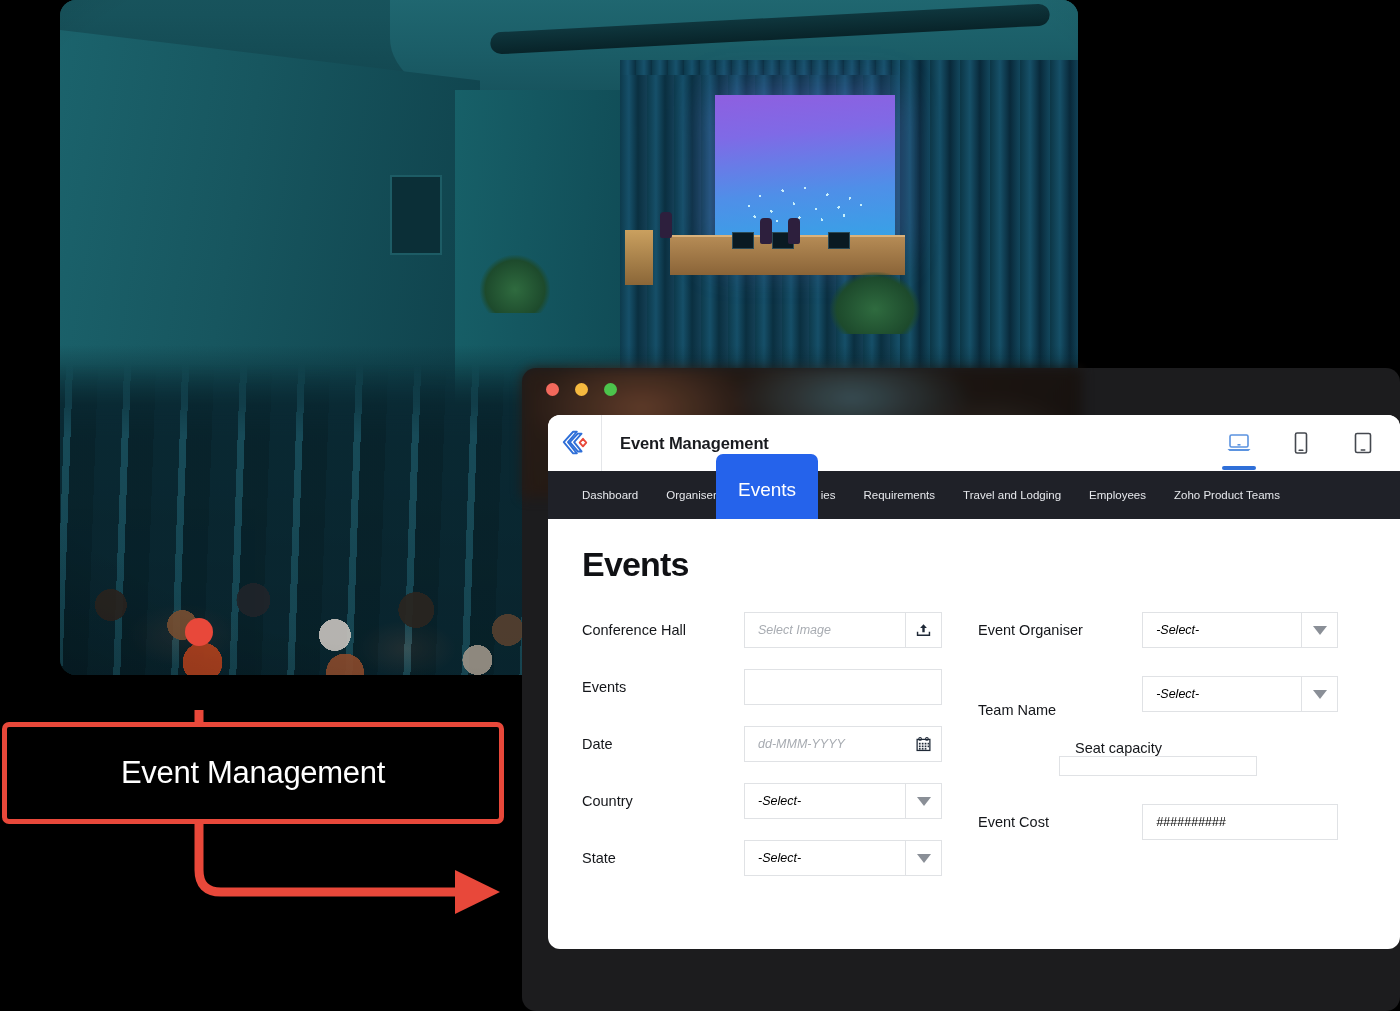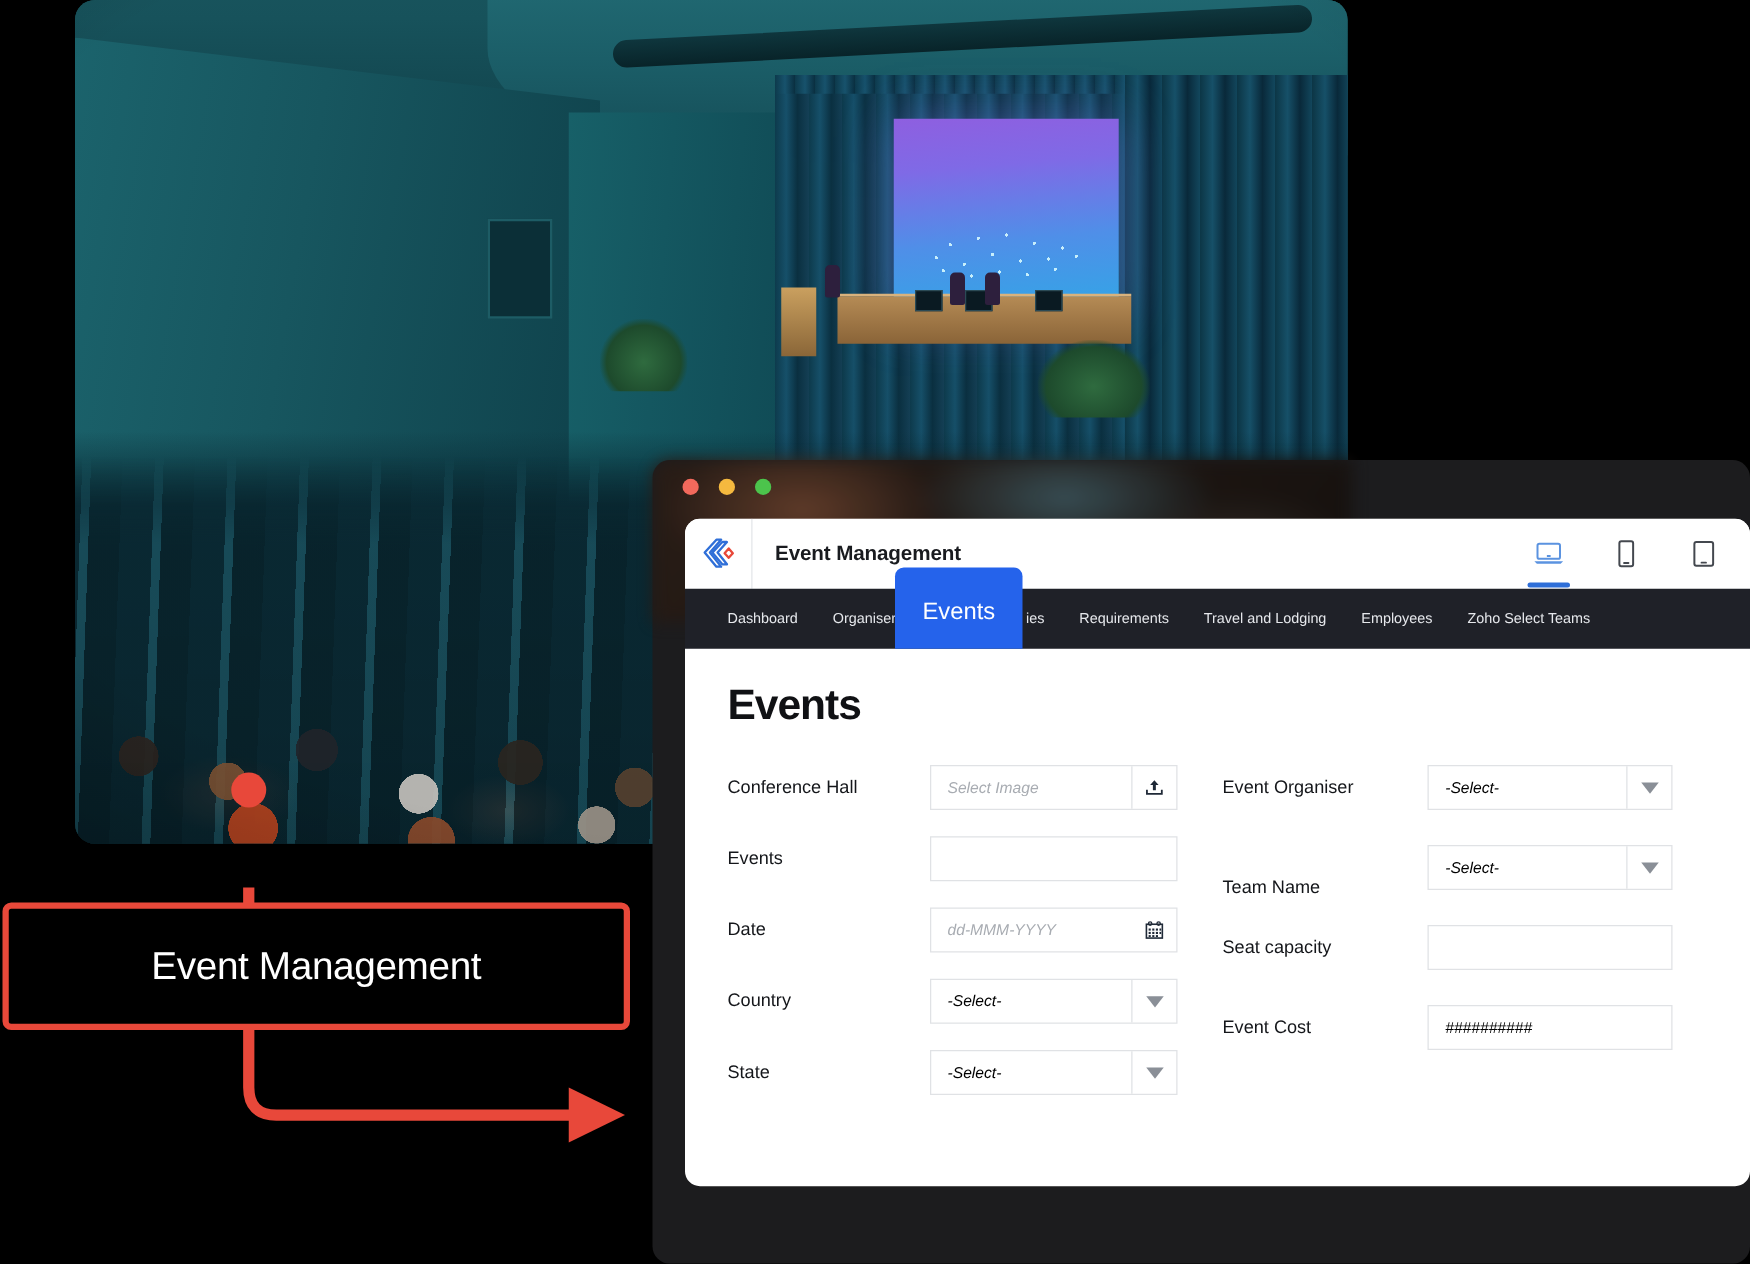--- a/index.html
+++ b/index.html
@@ -504,21 +504,21 @@
         </div>
       </div>
 
       <div class="app-nav">
         <span class="nav-item">Dashboard</span>
         <span class="nav-item">Organiser</span>
         <span class="nav-item hidden-tab" style="padding-left:90px;">ies</span>
         <span class="nav-item">Requirements</span>
         <span class="nav-item">Travel and Lodging</span>
         <span class="nav-item">Employees</span>
-        <span class="nav-item">Zoho Select Teams</span>
+        <span class="nav-item">Zoho Product Teams</span>
         <span class="nav-item active">Events</span>
       </div>
 
       <div class="app-body">
         <div class="page-title">Events</div>
 
         <div class="form-grid">
 
           <div>
 
@@ -604,21 +604,21 @@
             <div class="field" style="margin-bottom:28px;">
               <div class="field-label" style="width:166px;margin-top:32px;">Team Name</div>
               <div class="ctrl">
                 <div class="txt dark">-Select-</div>
                 <div class="addon">
                   <span class="caret"></span>
                 </div>
               </div>
             </div>
 
-            <div class="field" style="margin-bottom:28px;">
+            <div class="field" style="margin-bottom:28px;flex-direction:column;">
               <div class="field-label" style="width:166px;">Seat capacity</div>
               <div class="ctrl">
                 <div class="txt"></div>
               </div>
             </div>
 
             <div class="field">
               <div class="field-label" style="width:166px;">Event Cost</div>
               <div class="ctrl">
                 <div class="txt dark">##########</div>

